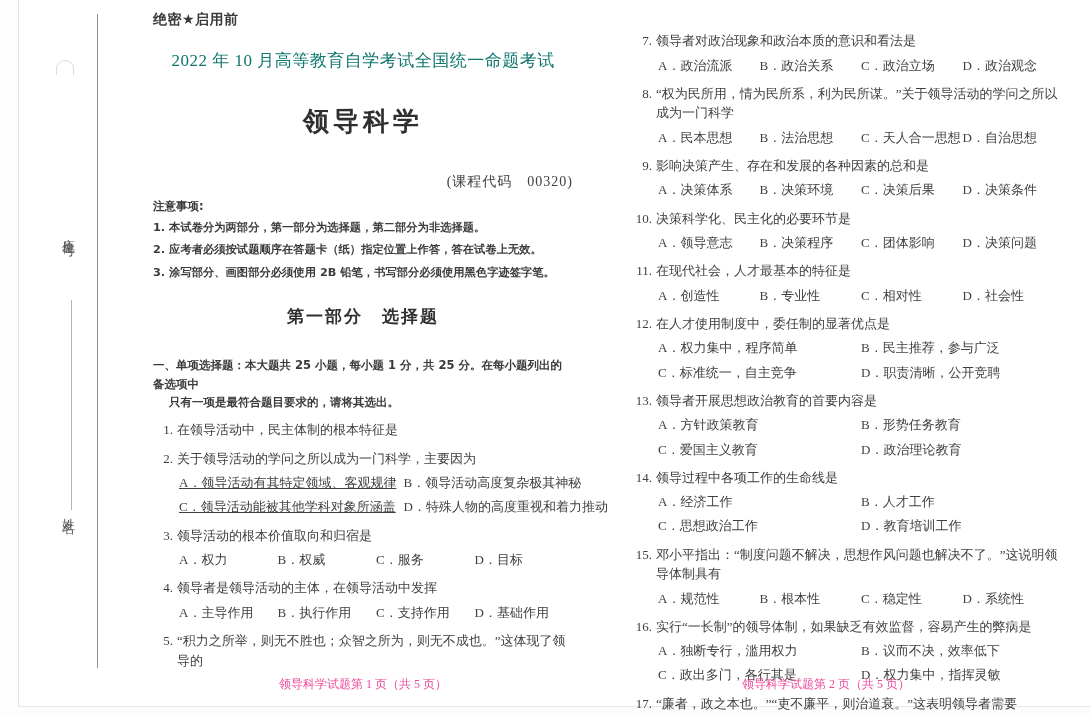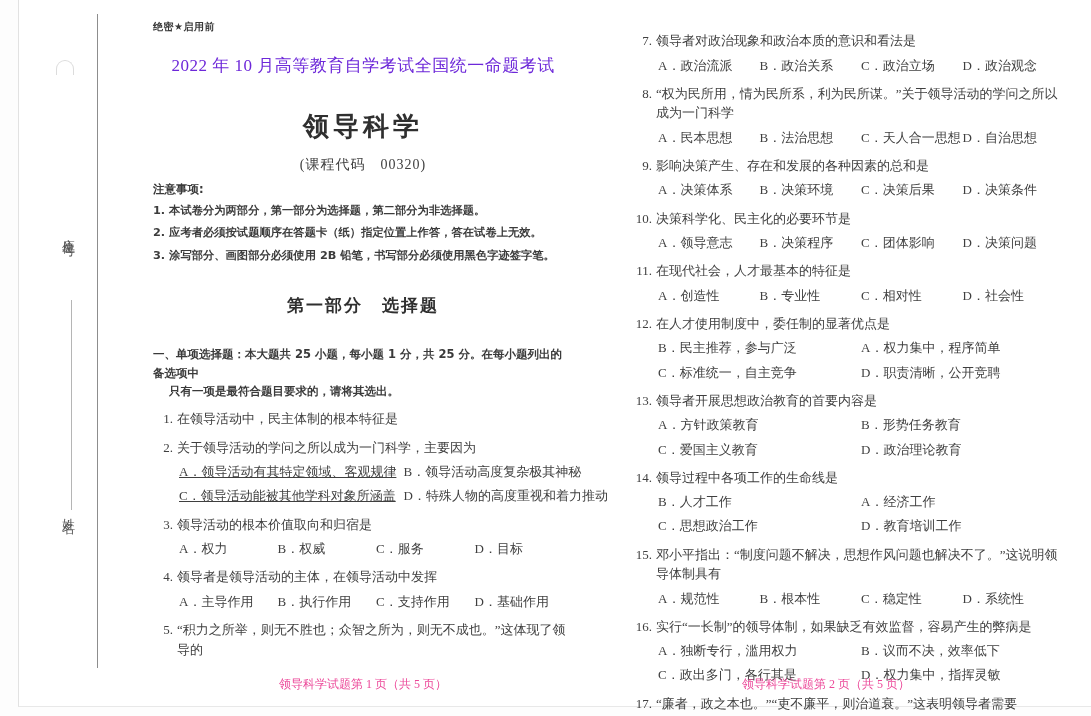--- a/index.html
+++ b/index.html
@@ -49,47 +49,47 @@
   #vl-seat{top:300px;height:160px;}
   #vl-name{top:440px;height:70px;}
 
   
   .col{position:absolute;top:0;}
   #col-left{left:134px;width:420px;}
   #col-right{left:613px;width:432px;}
 
   .secret{
     font-family:"DejaVu Sans","Liberation Sans",sans-serif;
-    font-weight:bold;font-size:10px;color:#3a3a3a;
-    margin-top:20px;letter-spacing:.5px;
+    font-weight:bold;font-size:14px;color:#3a3a3a;
+    margin-top:11px;letter-spacing:.5px;
   }
   .exam-title{
-    text-align:center;font-size:17px;color:#6d28d9;
+    text-align:center;font-size:17px;color:#0f766e;
     margin-top:20px;letter-spacing:.5px;white-space:nowrap;
   }
   .subject{
     text-align:center;font-size:26px;font-weight:bold;
     color:#2f2f2f;margin-top:32px;letter-spacing:4px;
   }
   .course-code{
-    text-align:center;font-size:14px;color:#404040;
-    margin-top:12px;letter-spacing:1px;
+    text-align:right;font-size:14px;color:#404040;
+    margin-top:34px;letter-spacing:1px;
   }
   .notice-title{
     font-family:"DejaVu Sans","Liberation Sans",sans-serif;
     font-weight:bold;font-size:11.5px;color:#3a3a3a;margin-top:8px;
   }
   .notice-item{
     font-family:"DejaVu Sans","Liberation Sans",sans-serif;
     font-weight:bold;font-size:11.3px;color:#3c3c3c;
     margin-top:6px;line-height:1.45;white-space:nowrap;
   }
   .part-title{
     text-align:center;font-size:17px;font-weight:bold;
-    color:#2f2f2f;margin-top:30px;letter-spacing:2px;
+    color:#2f2f2f;margin-top:24px;letter-spacing:2px;
   }
   .section-head{
     font-family:"DejaVu Sans","Liberation Sans",sans-serif;
     font-weight:bold;font-size:11.5px;color:#3a3a3a;
     margin-top:28px;line-height:1.6;
   }
   .section-head .ind{display:block;padding-left:16px;}
 
   
   .q{margin-top:9px;}
@@ -288,22 +288,22 @@
               </div>
             </div>
           </div>
           <div class="q">
             <div class="q-stem">
               <span class="q-num">12.</span>
               <span class="q-text">在人才使用制度中，委任制的显著优点是</span>
             </div>
             <div class="opts">
               <div class="opt-row lay-half">
+                <span class="opt">A．权力集中，程序简单</span>
                 <span class="opt">B．民主推荐，参与广泛</span>
-                <span class="opt">A．权力集中，程序简单</span>
               </div>
               <div class="opt-row lay-half">
                 <span class="opt">C．标准统一，自主竞争</span>
                 <span class="opt">D．职责清晰，公开竞聘</span>
               </div>
             </div>
           </div>
           <div class="q">
             <div class="q-stem">
               <span class="q-num">13.</span>
@@ -320,22 +320,22 @@
               </div>
             </div>
           </div>
           <div class="q">
             <div class="q-stem">
               <span class="q-num">14.</span>
               <span class="q-text">领导过程中各项工作的生命线是</span>
             </div>
             <div class="opts">
               <div class="opt-row lay-half">
+                <span class="opt">A．经济工作</span>
                 <span class="opt">B．人才工作</span>
-                <span class="opt">A．经济工作</span>
               </div>
               <div class="opt-row lay-half">
                 <span class="opt">C．思想政治工作</span>
                 <span class="opt">D．教育培训工作</span>
               </div>
             </div>
           </div>
           <div class="q">
             <div class="q-stem">
               <span class="q-num">15.</span>

